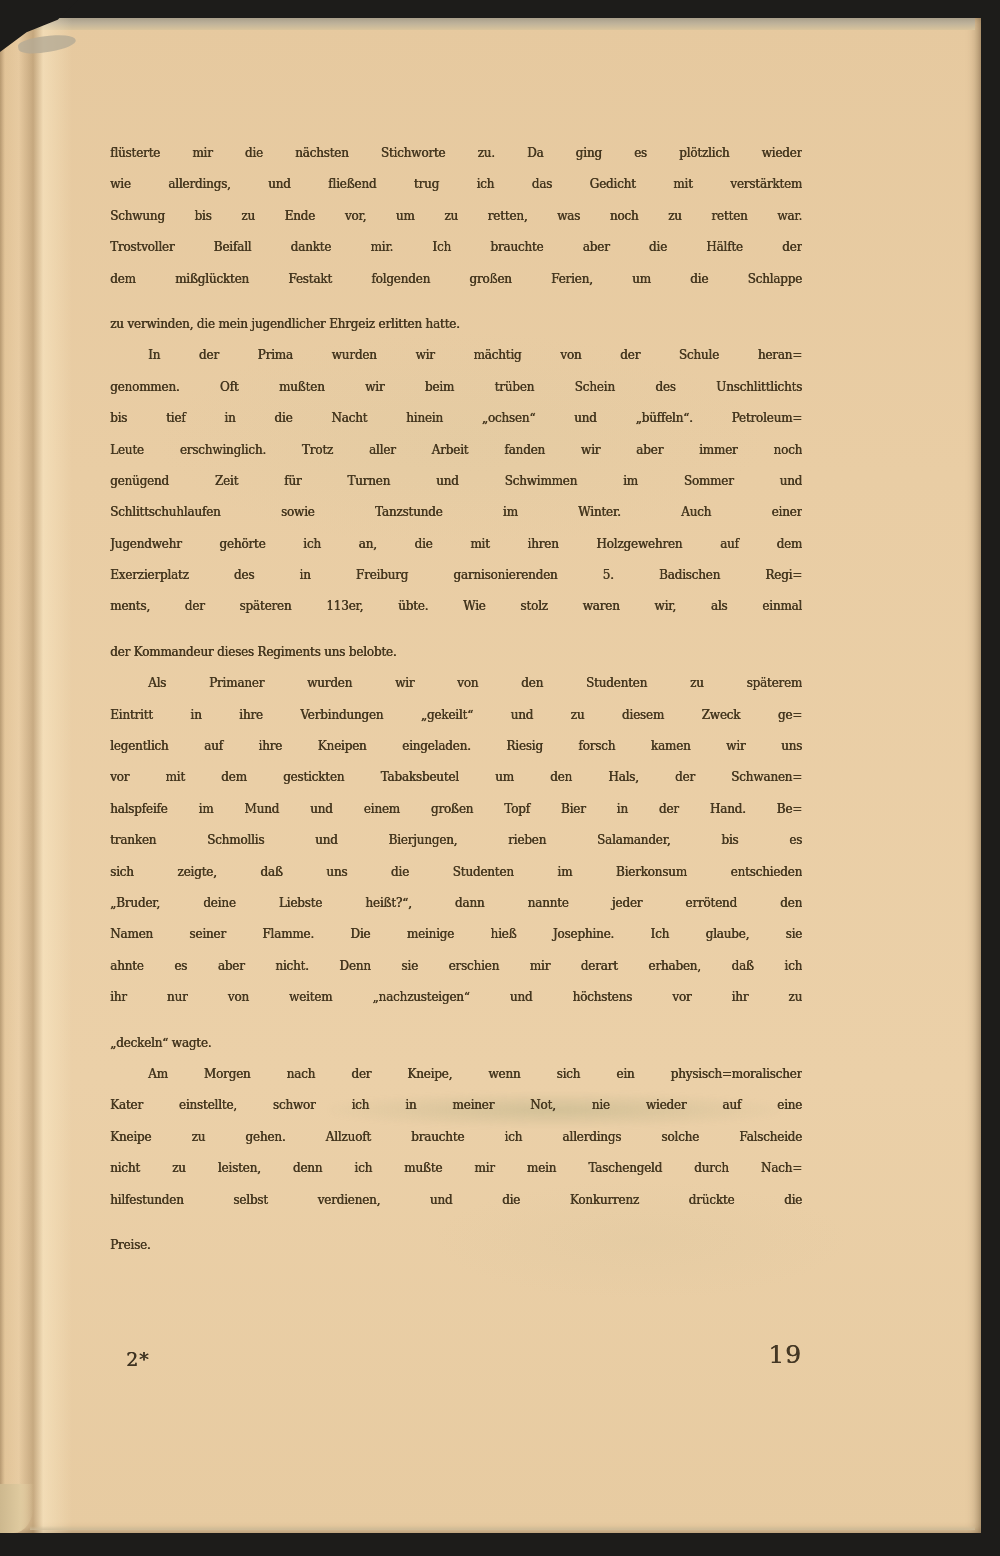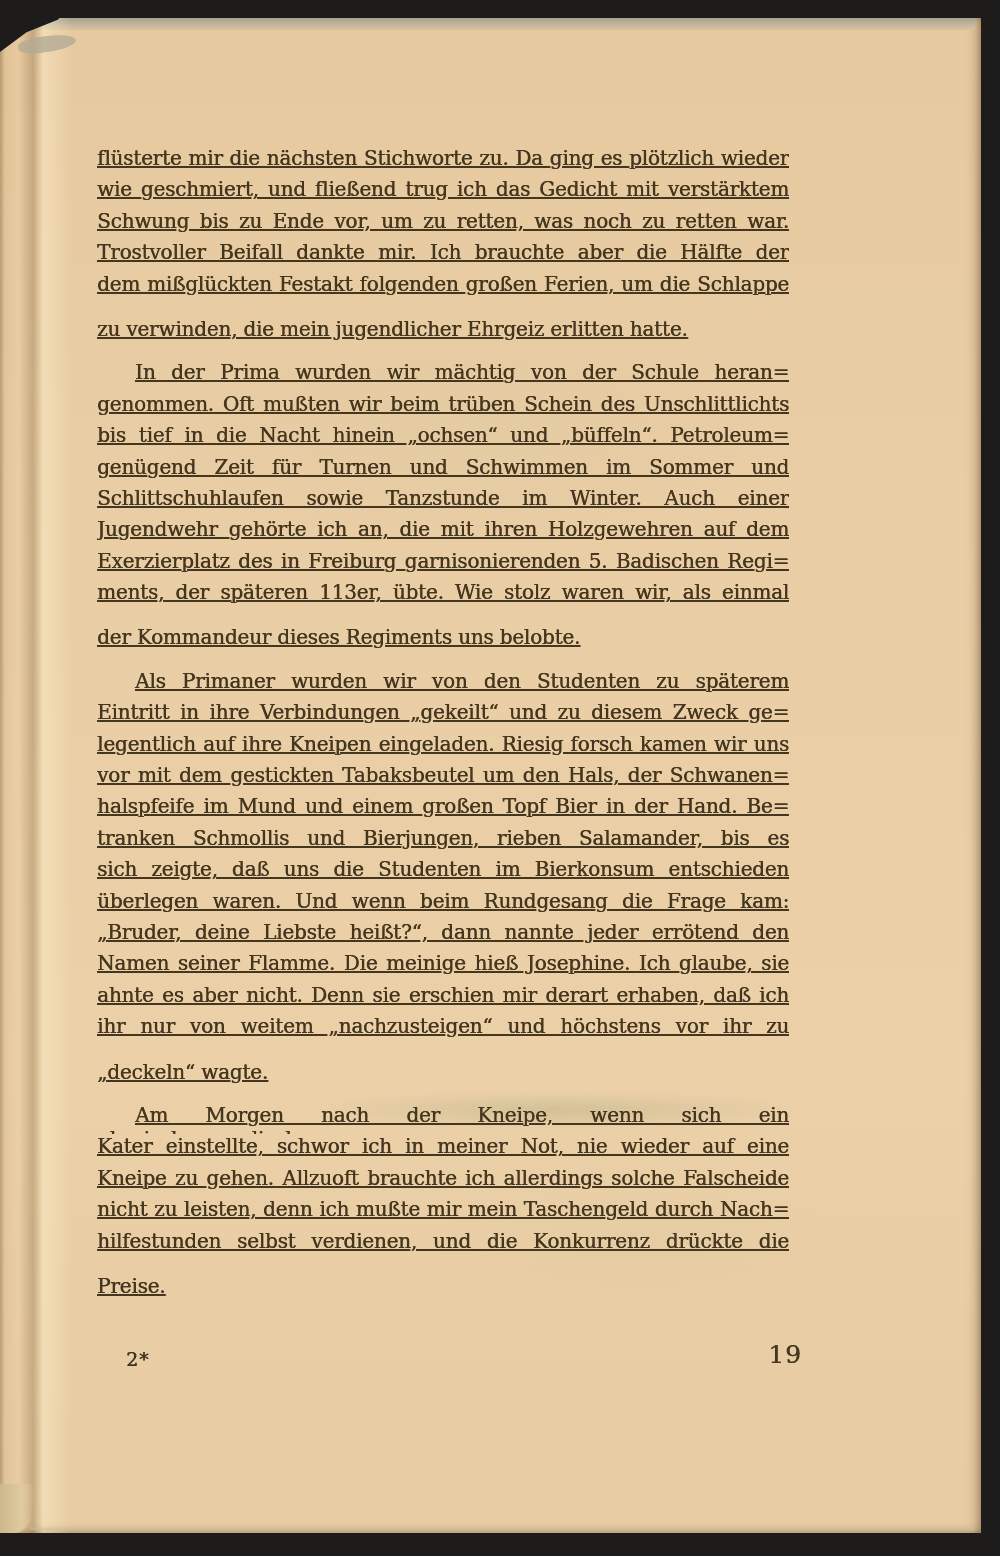--- a/index.html
+++ b/index.html
@@ -67,35 +67,34 @@
   .stain-2{
     position:absolute;left:150px;top:330px;width:620px;height:220px;
     background:radial-gradient(ellipse at center,rgba(190,190,150,.10),rgba(190,190,150,0) 70%);
   }
   .stain-3{
     position:absolute;left:430px;top:1180px;width:420px;height:120px;
     background:radial-gradient(ellipse at center,rgba(205,190,150,.14),rgba(205,190,150,0) 70%);
   }
   
   .text-block{
-    position:absolute;left:97px;top:146px;width:692px;
+    position:absolute;left:110px;top:146px;width:692px;
     color:#45371f;
-    font-size:20px;
+    font-size:12px;
     letter-spacing:-0.2px;
     text-shadow:0.45px 0 0 #45371f;
-    text-decoration:underline;
   }
   .line{
     height:31.4px;
     overflow:hidden;
     text-align:justify;
     text-align-last:justify;
   }
   .line.last{text-align-last:left;margin-top:14px;}
-  .line.indent{text-indent:38px;margin-top:12px;}
+  .line.indent{text-indent:38px;}
   
   .footer-sig{
     position:absolute;left:126px;top:1348px;
     color:#3e3322;font-size:19px;letter-spacing:1px;
     text-shadow:0.4px 0 0 #3e3322;
   }
   .footer-page{
     position:absolute;left:110px;top:1340px;width:692px;
     text-align:right;
     color:#443724;font-size:25px;letter-spacing:1px;
@@ -115,42 +114,42 @@
   <div class="corner-scuff"></div>
   <div class="bottom-left-pages"></div>
   <div class="bottom-edge-line"></div>
 
   <div class="stain-2"></div>
   <div class="stain-3"></div>
   <div class="stain-1"></div>
 
   <div class="text-block">
       <div class="line">flüsterte mir die nächsten Stichworte zu. Da ging es plötzlich wieder</div>
-      <div class="line">wie geschmiert, und fließend trug ich das Gedicht mit verstärktem</div>
+      <div class="line">wie allerdings, und fließend trug ich das Gedicht mit verstärktem</div>
       <div class="line">Schwung bis zu Ende vor, um zu retten, was noch zu retten war.</div>
       <div class="line">Trostvoller Beifall dankte mir. Ich brauchte aber die Hälfte der</div>
       <div class="line">dem mißglückten Festakt folgenden großen Ferien, um die Schlappe</div>
       <div class="line last">zu verwinden, die mein jugendlicher Ehrgeiz erlitten hatte.</div>
       <div class="line indent">In der Prima wurden wir mächtig von der Schule heran=</div>
       <div class="line">genommen. Oft mußten wir beim trüben Schein des Unschlittlichts</div>
       <div class="line">bis tief in die Nacht hinein „ochsen“ und „büffeln“. Petroleum=</div>
+      <div class="line">Leute erschwinglich. Trotz aller Arbeit fanden wir aber immer noch</div>
       <div class="line">genügend Zeit für Turnen und Schwimmen im Sommer und</div>
       <div class="line">Schlittschuhlaufen sowie Tanzstunde im Winter. Auch einer</div>
       <div class="line">Jugendwehr gehörte ich an, die mit ihren Holzgewehren auf dem</div>
       <div class="line">Exerzierplatz des in Freiburg garnisonierenden 5. Badischen Regi=</div>
       <div class="line">ments, der späteren 113er, übte. Wie stolz waren wir, als einmal</div>
       <div class="line last">der Kommandeur dieses Regiments uns belobte.</div>
       <div class="line indent">Als Primaner wurden wir von den Studenten zu späterem</div>
       <div class="line">Eintritt in ihre Verbindungen „gekeilt“ und zu diesem Zweck ge=</div>
       <div class="line">legentlich auf ihre Kneipen eingeladen. Riesig forsch kamen wir uns</div>
       <div class="line">vor mit dem gestickten Tabaksbeutel um den Hals, der Schwanen=</div>
       <div class="line">halspfeife im Mund und einem großen Topf Bier in der Hand. Be=</div>
       <div class="line">tranken Schmollis und Bierjungen, rieben Salamander, bis es</div>
       <div class="line">sich zeigte, daß uns die Studenten im Bierkonsum entschieden</div>
-      <div class="line">überlegen waren. Und wenn beim Rundgesang die Frage kam:</div>
       <div class="line">„Bruder, deine Liebste heißt?“, dann nannte jeder errötend den</div>
       <div class="line">Namen seiner Flamme. Die meinige hieß Josephine. Ich glaube, sie</div>
       <div class="line">ahnte es aber nicht. Denn sie erschien mir derart erhaben, daß ich</div>
       <div class="line">ihr nur von weitem „nachzusteigen“ und höchstens vor ihr zu</div>
       <div class="line last">„deckeln“ wagte.</div>
       <div class="line indent">Am Morgen nach der Kneipe, wenn sich ein physisch=moralischer</div>
       <div class="line">Kater einstellte, schwor ich in meiner Not, nie wieder auf eine</div>
       <div class="line">Kneipe zu gehen. Allzuoft brauchte ich allerdings solche Falscheide</div>
       <div class="line">nicht zu leisten, denn ich mußte mir mein Taschengeld durch Nach=</div>
       <div class="line">hilfestunden selbst verdienen, und die Konkurrenz drückte die</div>

